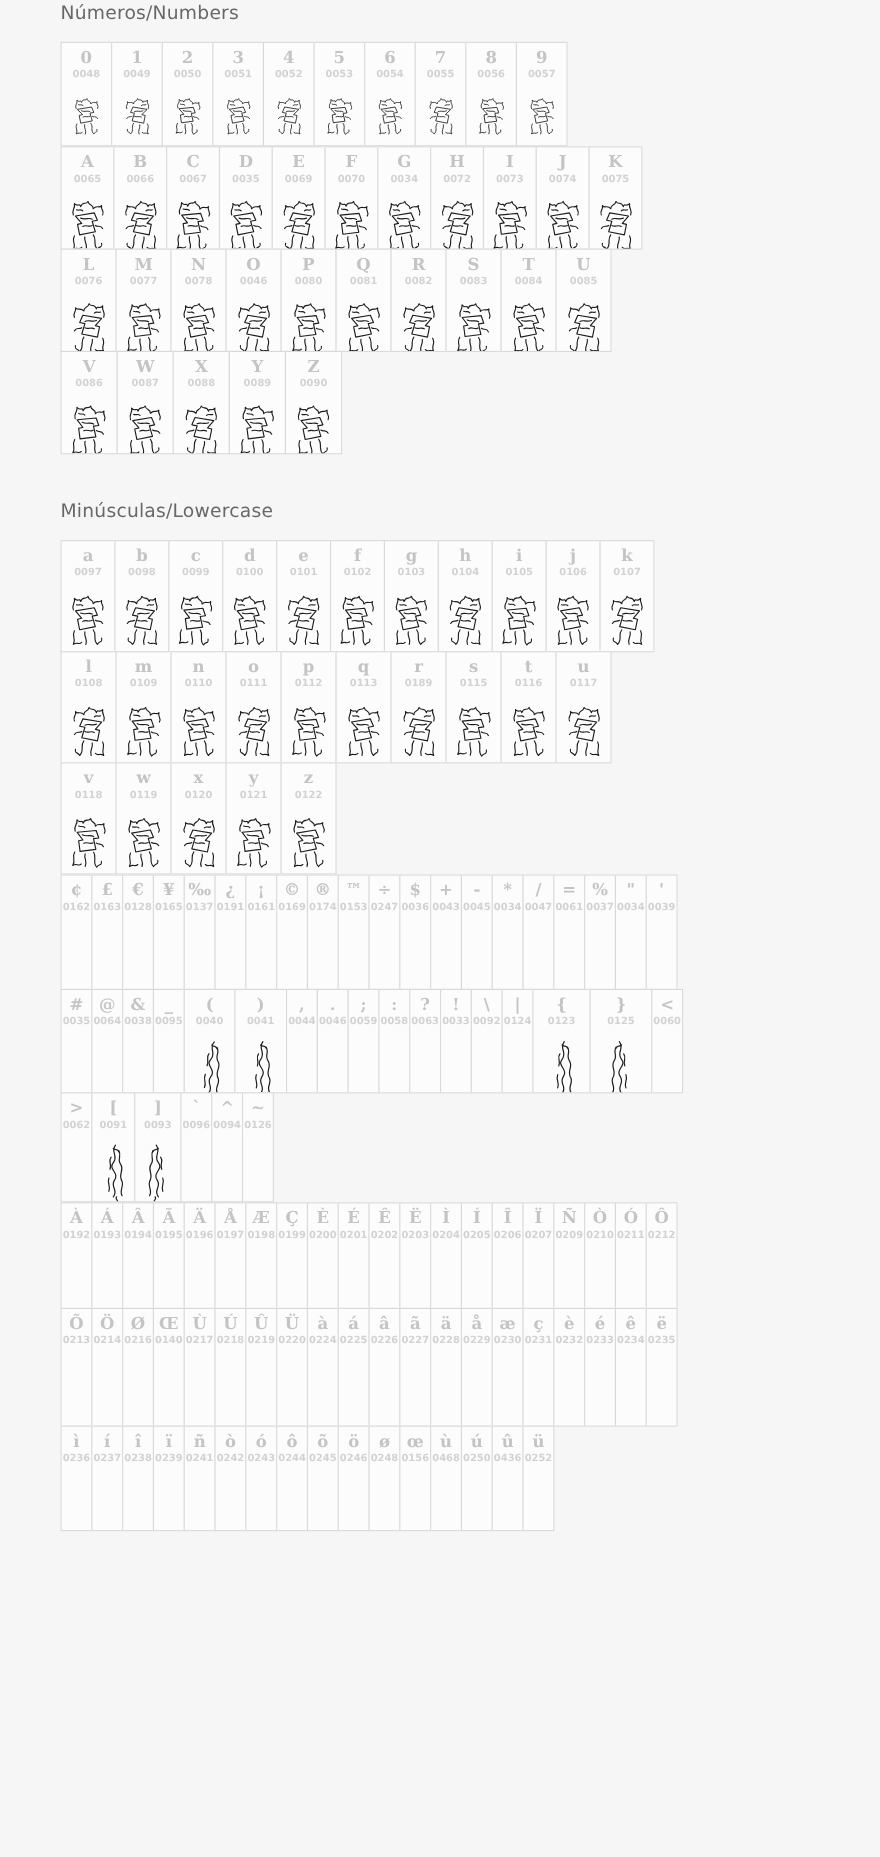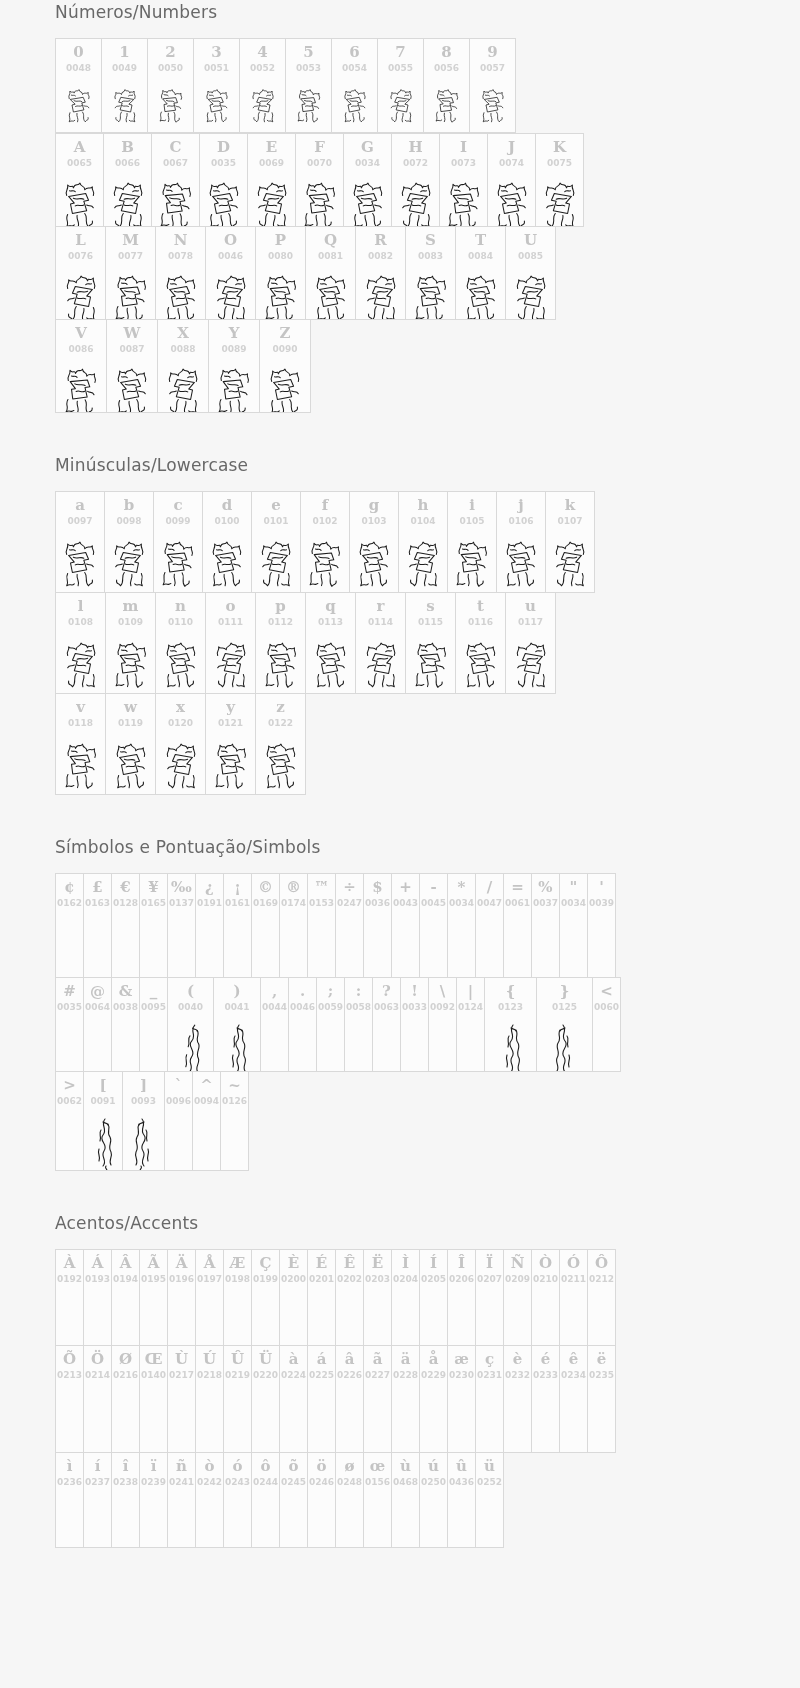--- a/index.html
+++ b/index.html
@@ -473,21 +473,21 @@
           </div>
           <div class="glyph-cell" style="width: 51px; height: 102px;">
             <span class="glyph-char">q</span>
             <span class="glyph-code">0113</span>
             <svg class="flame v0" width="38" height="54" viewBox="0 0 40 52">
               <use href="#flame-letter" xlink:href="#flame-letter"></use>
             </svg>
           </div>
           <div class="glyph-cell" style="width: 51px; height: 102px;">
             <span class="glyph-char">r</span>
-            <span class="glyph-code">0114</span>
+            <span class="glyph-code">0189</span>
             <svg class="flame v1" width="38" height="54" viewBox="0 0 40 52">
               <use href="#flame-letter" xlink:href="#flame-letter"></use>
             </svg>
           </div>
           <div class="glyph-cell" style="width: 51px; height: 102px;">
             <span class="glyph-char">s</span>
             <span class="glyph-code">0115</span>
             <svg class="flame v2" width="38" height="54" viewBox="0 0 40 52">
               <use href="#flame-letter" xlink:href="#flame-letter"></use>
             </svg>
@@ -540,21 +540,20 @@
             <span class="glyph-char">z</span>
             <span class="glyph-code">0122</span>
             <svg class="flame v0" width="38" height="54" viewBox="0 0 40 52">
               <use href="#flame-letter" xlink:href="#flame-letter"></use>
             </svg>
           </div>
         </div>
       </div>
     </section>
     <section class="glyph-section">
-      <h2 class="section-title">Símbolos e Pontuação/Simbols</h2>
       <div class="glyph-table">
         <div class="glyph-row">
           <div class="glyph-cell" style="width: 29px; height: 105px;">
             <span class="glyph-char">¢</span>
             <span class="glyph-code">0162</span>
           </div>
           <div class="glyph-cell" style="width: 29px; height: 105px;">
             <span class="glyph-char">£</span>
             <span class="glyph-code">0163</span>
           </div>
@@ -741,21 +740,20 @@
             <span class="glyph-code">0094</span>
           </div>
           <div class="glyph-cell" style="width: 29px; height: 100px;">
             <span class="glyph-char">~</span>
             <span class="glyph-code">0126</span>
           </div>
         </div>
       </div>
     </section>
     <section class="glyph-section">
-      <h2 class="section-title">Acentos/Accents</h2>
       <div class="glyph-table">
         <div class="glyph-row">
           <div class="glyph-cell" style="width: 29px; height: 97px;">
             <span class="glyph-char">À</span>
             <span class="glyph-code">0192</span>
           </div>
           <div class="glyph-cell" style="width: 29px; height: 97px;">
             <span class="glyph-char">Á</span>
             <span class="glyph-code">0193</span>
           </div>

